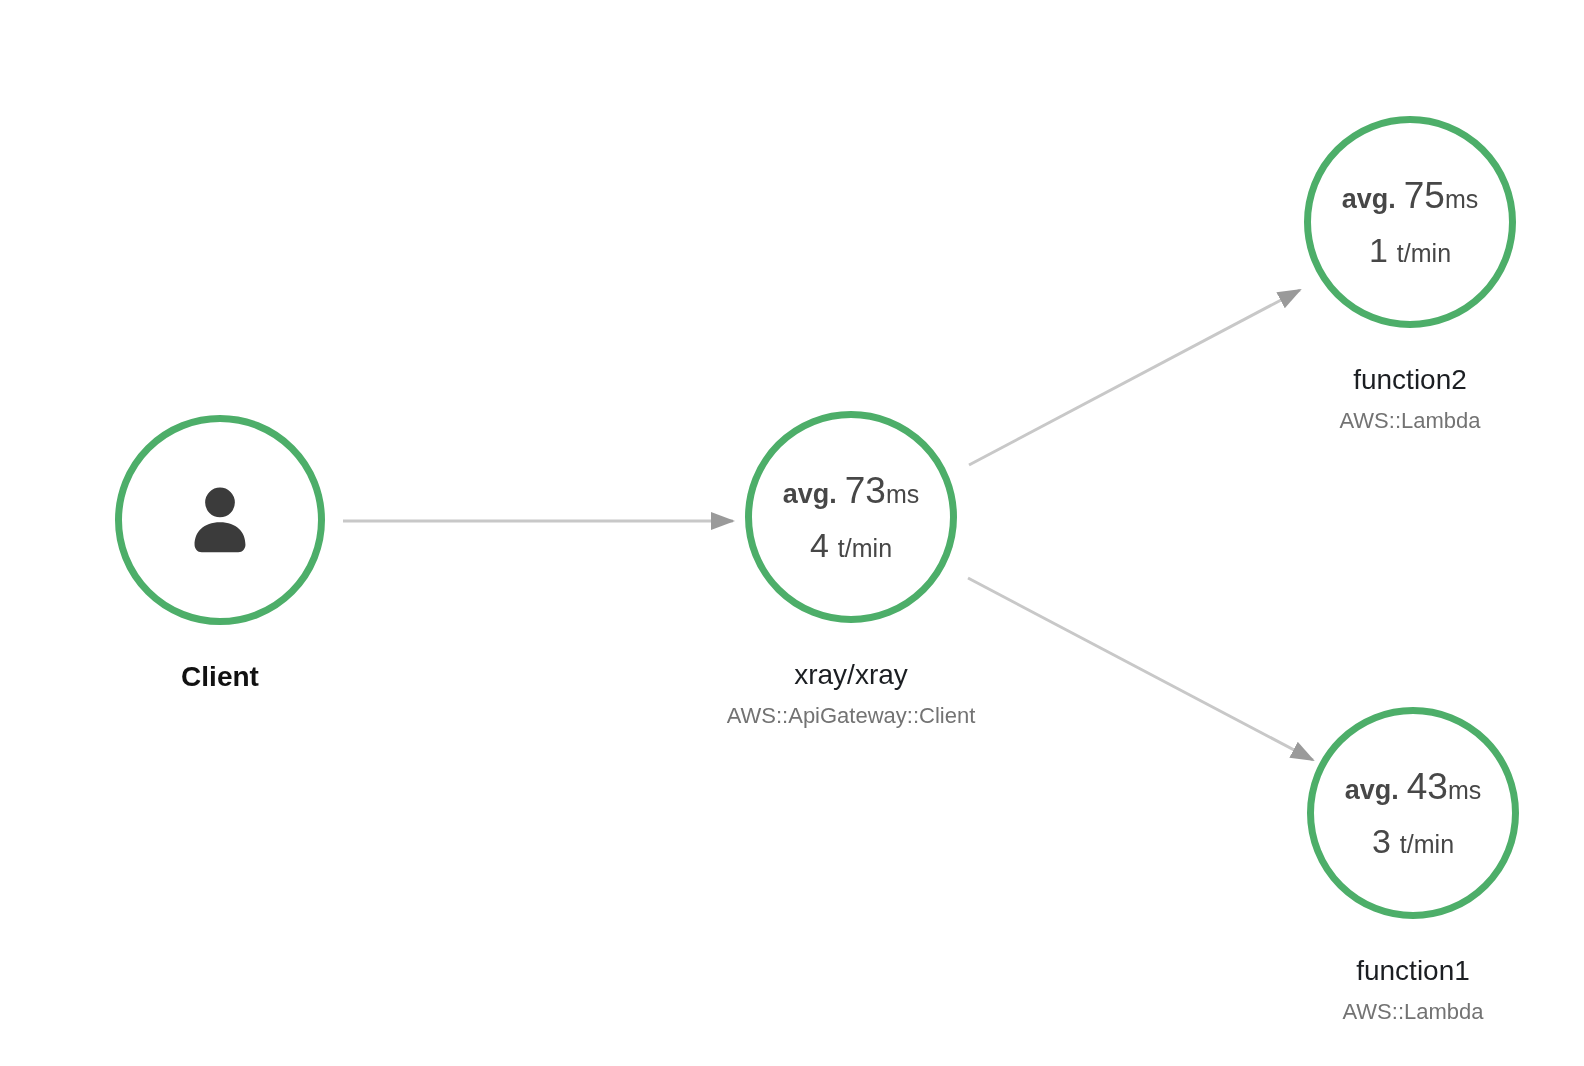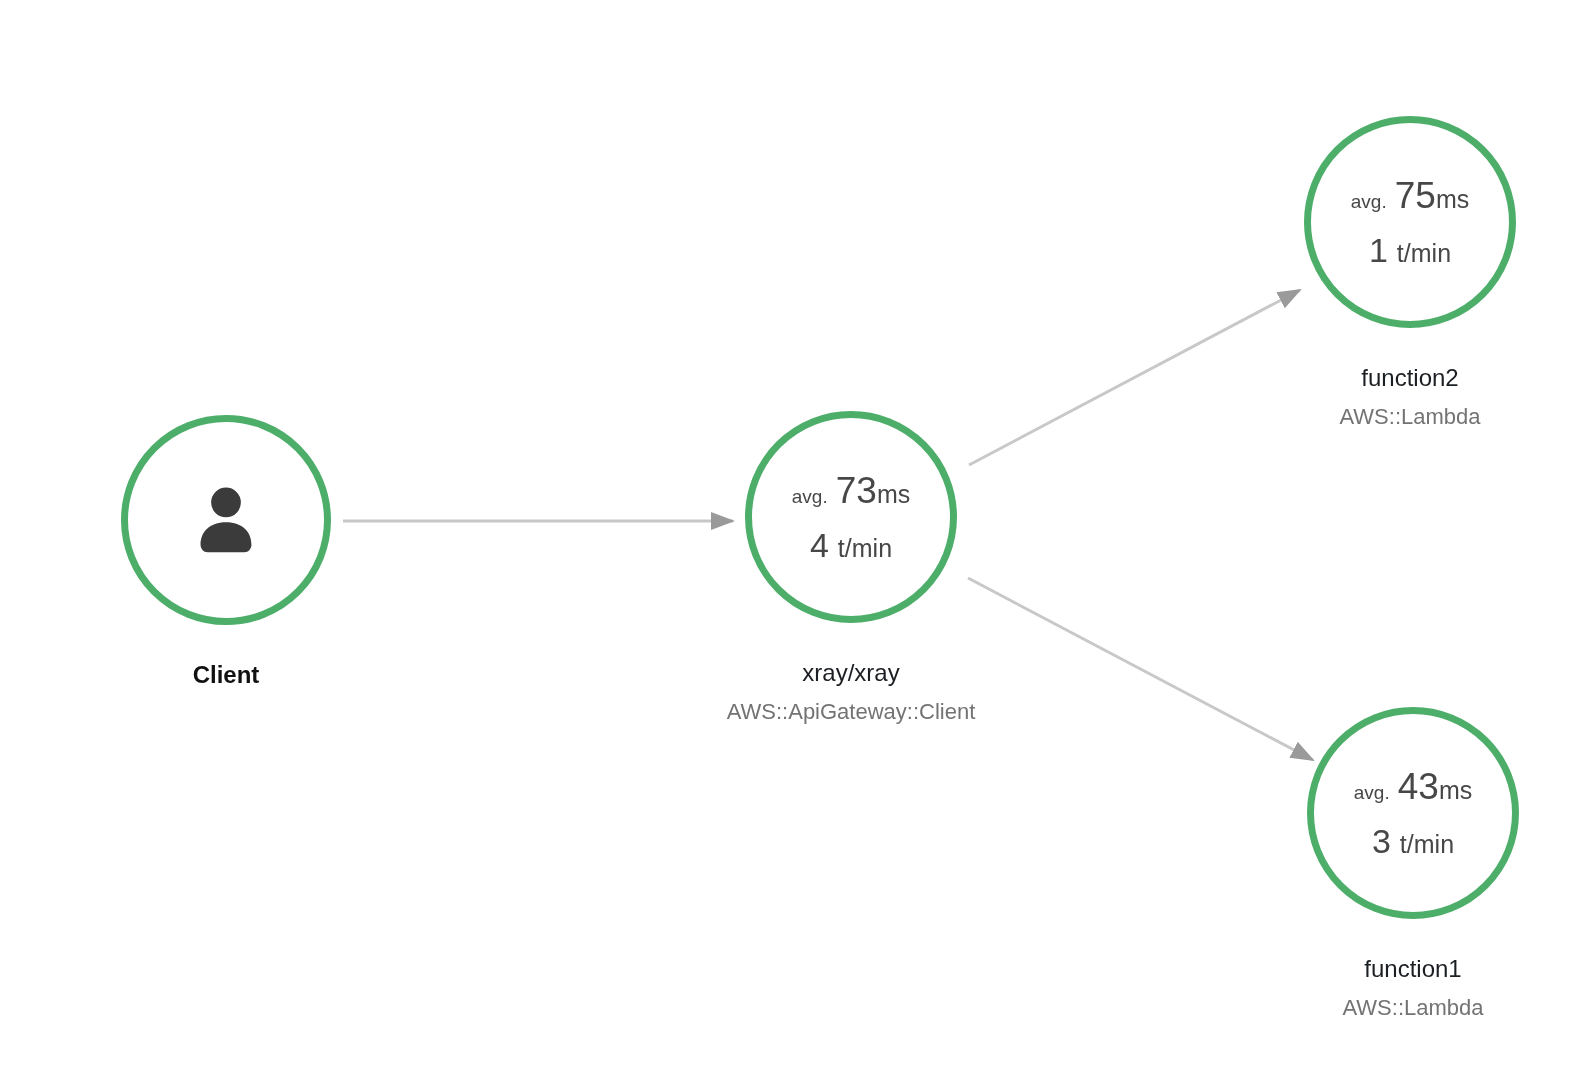--- a/index.html
+++ b/index.html
@@ -45,29 +45,29 @@
   .node-circle.size-client { width: 210px; height: 210px; }
   .node-circle.size-metric { width: 212px; height: 212px; }
 
   .metric-row {
     display: flex;
     align-items: baseline;
     color: #474747;
     white-space: nowrap;
   }
   .metric-row.avg { margin-bottom: 14px; }
-  .avg-prefix { font-size: 19px; margin-right: 8px; }
+  .avg-prefix { font-size: 27px; margin-right: 8px; font-weight: bold; }
   .avg-num    { font-size: 37px; }
   .avg-unit   { font-size: 25px; text-align: right; }
   .rate-num   { font-size: 34px; margin-right: 9px; }
   .rate-unit  { font-size: 25px; }
 
   .node-label {
     margin-top: 36px;
-    font-size: 24px;
+    font-size: 28px;
     color: #1b1e22;
     text-align: center;
   }
   .node-label.bold { font-weight: bold; color: #111111; }
   .node-type {
     margin-top: 12px;
     font-size: 22px;
     color: #737373;
     text-align: center;
   }
@@ -82,21 +82,21 @@
     <defs>
       <marker id="arrowhead" markerUnits="userSpaceOnUse" viewBox="0 0 24 18" markerWidth="24" markerHeight="18" refX="22" refY="9" orient="auto">
         <path d="M0,0 L24,9 L0,18 Z" fill="#9A9A9A"></path>
       </marker>
     </defs>
     <line x1="343" y1="521" x2="733" y2="521" stroke="#C8C8C8" stroke-width="3" marker-end="url(#arrowhead)"></line>
     <line x1="969" y1="465" x2="1300" y2="290" stroke="#C8C8C8" stroke-width="3" marker-end="url(#arrowhead)"></line>
     <line x1="968" y1="578" x2="1313" y2="760" stroke="#C8C8C8" stroke-width="3" marker-end="url(#arrowhead)"></line>
   </svg>
 
-  <div class="node" style="left:16px; top:415px;">
+  <div class="node" style="left:10px; top:415px;">
     <div class="node-circle size-client">
       <svg class="person-svg" width="86" height="86" viewBox="0 0 24 24" xmlns="http://www.w3.org/2000/svg">
         <path d="M12 12.6c-4.6 0-7.1 2.7-7.1 6.3 0 1.1 0.8 2.1 2.0 2.1h10.2c1.2 0 2.0-1.0 2.0-2.1 0-3.6-2.5-6.3-7.1-6.3z" fill="#3B3B3B"></path>
         <circle cx="12" cy="7.1" r="4.7" fill="#3B3B3B" stroke="#FFFFFF" stroke-width="1.1"></circle>
       </svg>
     </div>
     <div class="node-label bold">Client</div>
   </div>
 
   <div class="node" style="left:641px; top:411px;">

